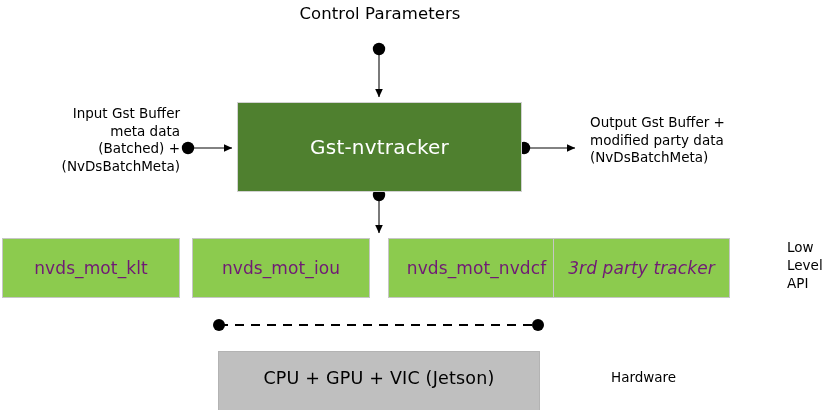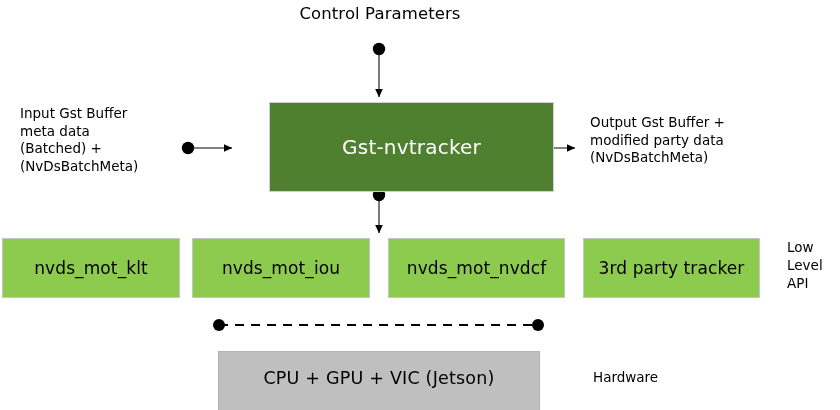--- a/index.html
+++ b/index.html
@@ -36,39 +36,39 @@
     left: 237px;
     top: 102px;
     width: 285px;
     height: 90px;
     background: #4f802f;
     border: 1px solid #d2d2d2;
     box-sizing: border-box;
     display: flex;
     align-items: center;
     justify-content: center;
-    margin-left: 32px;
   }
   .main-block-label {
     font-size: 20px;
     color: #ffffff;
     letter-spacing: 0.2px;
     white-space: nowrap;
   }
 
   
   .caption {
     font-size: 13.5px;
     color: #000000;
     line-height: 17.5px;
   }
   .caption-left {
     left: 20px;
     top: 105px;
     width: 160px;
+    text-align: right;
   }
   .caption-right {
     left: 590px;
     top: 114px;
     width: 235px;
     text-align: left;
   }
 
   
   .ll-box {
@@ -76,21 +76,21 @@
     height: 60px;
     background: #8ccb4e;
     border: 1px solid #c6c6c6;
     box-sizing: border-box;
     display: flex;
     align-items: center;
     justify-content: center;
   }
   .ll-label {
     font-size: 17px;
-    color: #000000;
+    color: #701a75;
     white-space: nowrap;
     letter-spacing: 0.1px;
   }
 
   .api-note {
     left: 787px;
     top: 238px;
     font-size: 13.5px;
     line-height: 18px;
     color: #000000;
@@ -111,21 +111,21 @@
     justify-content: center;
     padding-top: 16px;
   }
   .hw-label {
     font-size: 17.5px;
     color: #000000;
     white-space: nowrap;
     letter-spacing: 0.2px;
   }
   .hw-note {
-    left: 593px;
+    left: 611px;
     top: 369px;
     font-size: 13.5px;
     color: #000000;
     white-space: nowrap;
   }
 
   
   .connectors {
     left: 0;
     top: 0;
@@ -198,21 +198,21 @@
 
   <div class="abs ll-box" style="left:2px;  width:178px;">
     <span class="ll-label">nvds_mot_klt</span>
   </div>
   <div class="abs ll-box" style="left:192px; width:178px;">
     <span class="ll-label">nvds_mot_iou</span>
   </div>
   <div class="abs ll-box" style="left:388px; width:177px;">
     <span class="ll-label">nvds_mot_nvdcf</span>
   </div>
-  <div class="abs ll-box" style="left:583px; width:177px;">
+  <div class="abs ll-box" style="left:553px; width:177px;font-style:italic;">
     <span class="ll-label">3rd party tracker</span>
   </div>
 
   <div class="abs api-note">
     <div>Low</div>
     <div>Level</div>
     <div>API</div>
   </div>
 
   <div class="abs hw-box">

